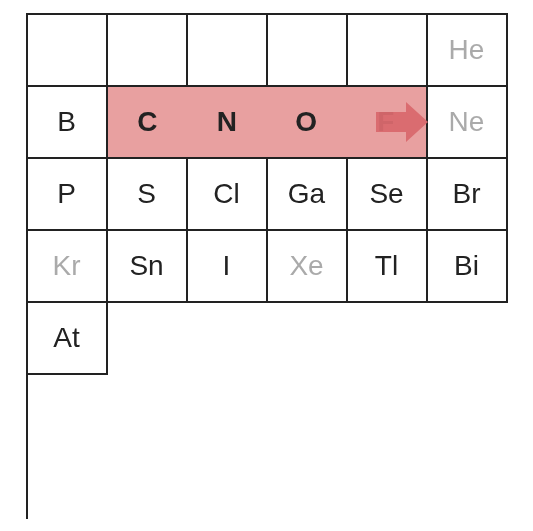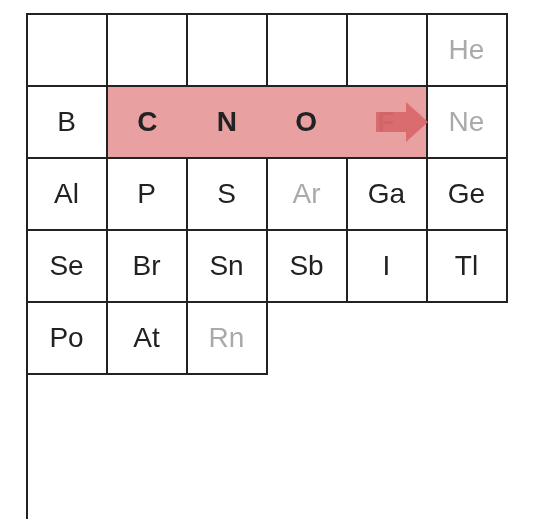--- a/index.html
+++ b/index.html
@@ -95,60 +95,54 @@
 
     <svg class="arrow-svg" width="52" height="52" viewBox="0 0 52 52">
       <polygon points="0,16 30,16 30,6 52,26 30,46 30,36 0,36" fill="#d9696e" opacity="0.95"></polygon>
     </svg>
   </div>
   <div class="cell noble">
     <span>Ne</span>
   </div>
 
   <div class="cell">
-    <span>Al</span>
-  </div>
-  <div class="cell">
     <span>P</span>
   </div>
   <div class="cell">
     <span>S</span>
   </div>
-  <div class="cell noble">
-    <span>Ar</span>
+  <div class="cell">
+    <span>Cl</span>
   </div>
 
   <div class="cell">
     <span>Ga</span>
-  </div>
-  <div class="cell">
-    <span>Ge</span>
   </div>
   <div class="cell">
     <span>Se</span>
   </div>
   <div class="cell">
     <span>Br</span>
   </div>
+  <div class="cell noble">
+    <span>Kr</span>
+  </div>
 
   <div class="cell">
     <span>Sn</span>
   </div>
   <div class="cell">
-    <span>Sb</span>
+    <span>I</span>
   </div>
-  <div class="cell">
-    <span>I</span>
+  <div class="cell noble">
+    <span>Xe</span>
   </div>
 
   <div class="cell">
     <span>Tl</span>
   </div>
   <div class="cell">
-    <span>Po</span>
+    <span>Bi</span>
   </div>
   <div class="cell">
     <span>At</span>
   </div>
-  <div class="cell noble">
-    <span>Rn</span>
-  </div>
 </div>
 
 </body></html>

